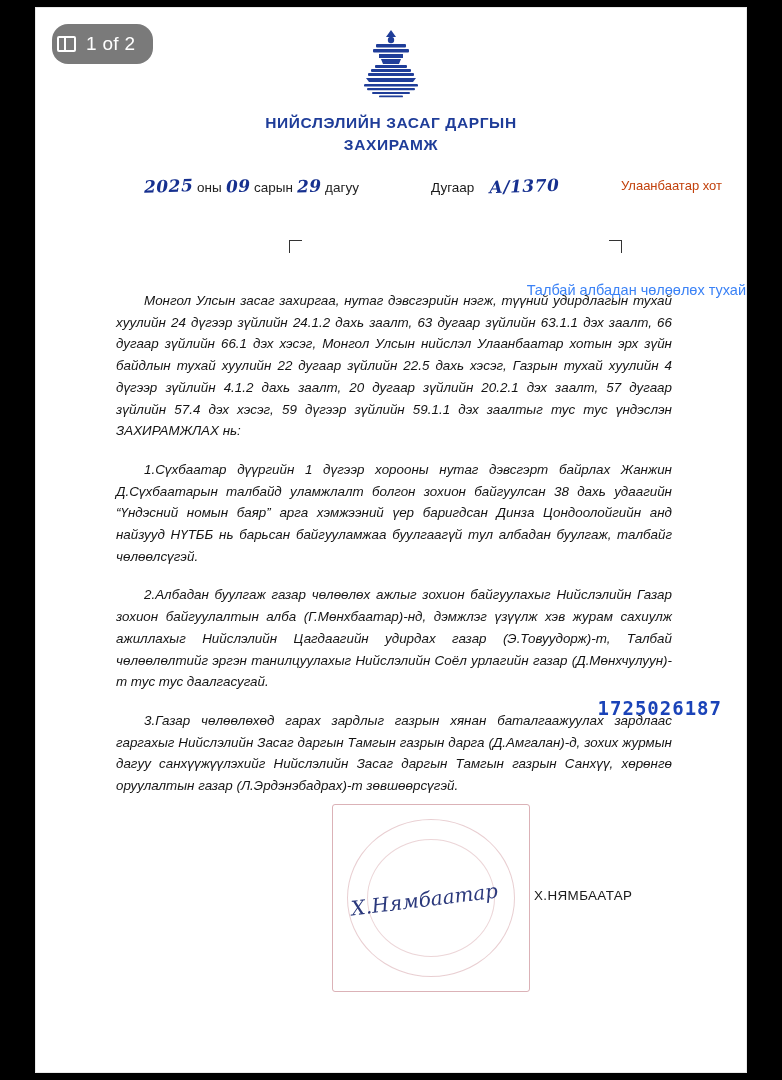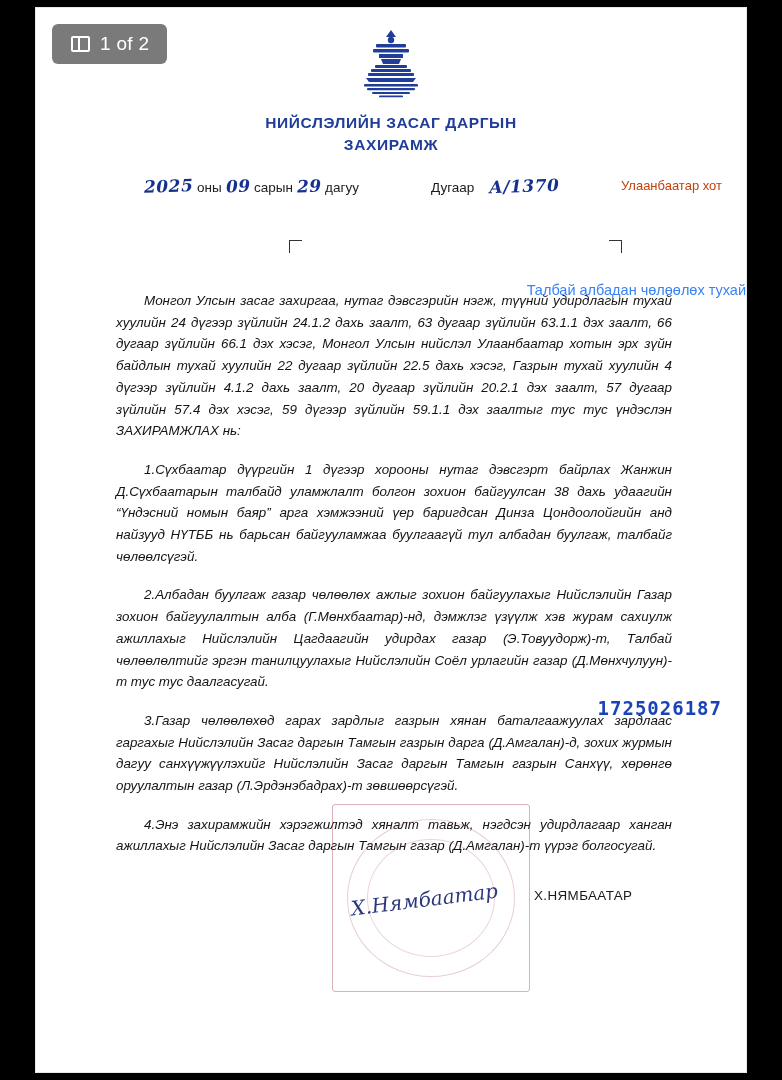--- a/index.html
+++ b/index.html
@@ -31,22 +31,22 @@
   }
   .page-counter {
     position: absolute;
     left: 52px;
     top: 24px;
     display: flex;
     align-items: center;
     gap: 10px;
     background: rgba(70,70,70,0.72);
     color: #ffffff;
-    border-radius: 6px;
-    padding: 9px 18px 9px 19px;
+    border-radius: 16px;
+    padding: 9px 18px 9px 5px;
     font-size: 19px;
     letter-spacing: 0.3px;
     z-index: 20;
   }
   .page-counter .bookicon {
     display: inline-block;
     width: 19px;
     height: 16px;
     border: 2px solid #ffffff;
     border-radius: 2px;
@@ -287,21 +287,20 @@
 
       <div class="bracket-l"></div>
       <div class="bracket-r"></div>
       <div class="subject">Талбай албадан чөлөөлөх тухай</div>
 
       <div class="body">
         <p>Монгол Улсын засаг захиргаа, нутаг дэвсгэрийн нэгж, түүний удирдлагын тухай хуулийн 24 дүгээр зүйлийн 24.1.2 дахь заалт, 63 дугаар зүйлийн 63.1.1 дэх заалт, 66 дугаар зүйлийн 66.1 дэх хэсэг, Монгол Улсын нийслэл Улаанбаатар хотын эрх зүйн байдлын тухай хуулийн 22 дугаар зүйлийн 22.5 дахь хэсэг, Газрын тухай хуулийн 4 дүгээр зүйлийн 4.1.2 дахь заалт, 20 дугаар зүйлийн 20.2.1 дэх заалт, 57 дугаар зүйлийн 57.4 дэх хэсэг, 59 дүгээр зүйлийн 59.1.1 дэх заалтыг тус тус үндэслэн ЗАХИРАМЖЛАХ нь:</p>
         <p>1.Сүхбаатар дүүргийн 1 дүгээр хорооны нутаг дэвсгэрт байрлах Жанжин Д.Сүхбаатарын талбайд уламжлалт болгон зохион байгуулсан 38 дахь удаагийн “Үндэсний номын баяр” арга хэмжээний үер баригдсан Динза Цондоолойгийн анд найзууд НҮТББ нь барьсан байгууламжаа буулгаагүй тул албадан буулгаж, талбайг чөлөөлсүгэй.</p>
         <p>2.Албадан буулгаж газар чөлөөлөх ажлыг зохион байгуулахыг Нийслэлийн Газар зохион байгуулалтын алба (Г.Мөнхбаатар)-нд, дэмжлэг үзүүлж хэв журам сахиулж ажиллахыг Нийслэлийн Цагдаагийн удирдах газар (Э.Товуудорж)-т, Талбай чөлөөлөлтийг эргэн танилцуулахыг Нийслэлийн Соёл урлагийн газар (Д.Мөнхчулуун)-т тус тус даалгасугай.</p>
         <p>3.Газар чөлөөлөхөд гарах зардлыг газрын хянан баталгаажуулах зардлаас гаргахыг Нийслэлийн Засаг даргын Тамгын газрын дарга (Д.Амгалан)-д, зохих журмын дагуу санхүүжүүлэхийг Нийслэлийн Засаг даргын Тамгын газрын Санхүү, хөрөнгө оруулалтын газар (Л.Эрдэнэбадрах)-т зөвшөөрсүгэй.</p>
-        <p>4.Энэ захирамжийн хэрэгжилтэд хяналт тавьж, нэгдсэн удирдлагаар ханган ажиллахыг Нийслэлийн Засаг даргын Тамгын газар (Д.Амгалан)-т үүрэг болгосугай.</p>
       </div>
 
       <div class="stamp"></div>
 
 
       <div class="signature">Х.Нямбаатар</div>
 
       <div class="signer-name">Х.НЯМБААТАР</div>
 
       <div class="doc-number">1725026187</div>

